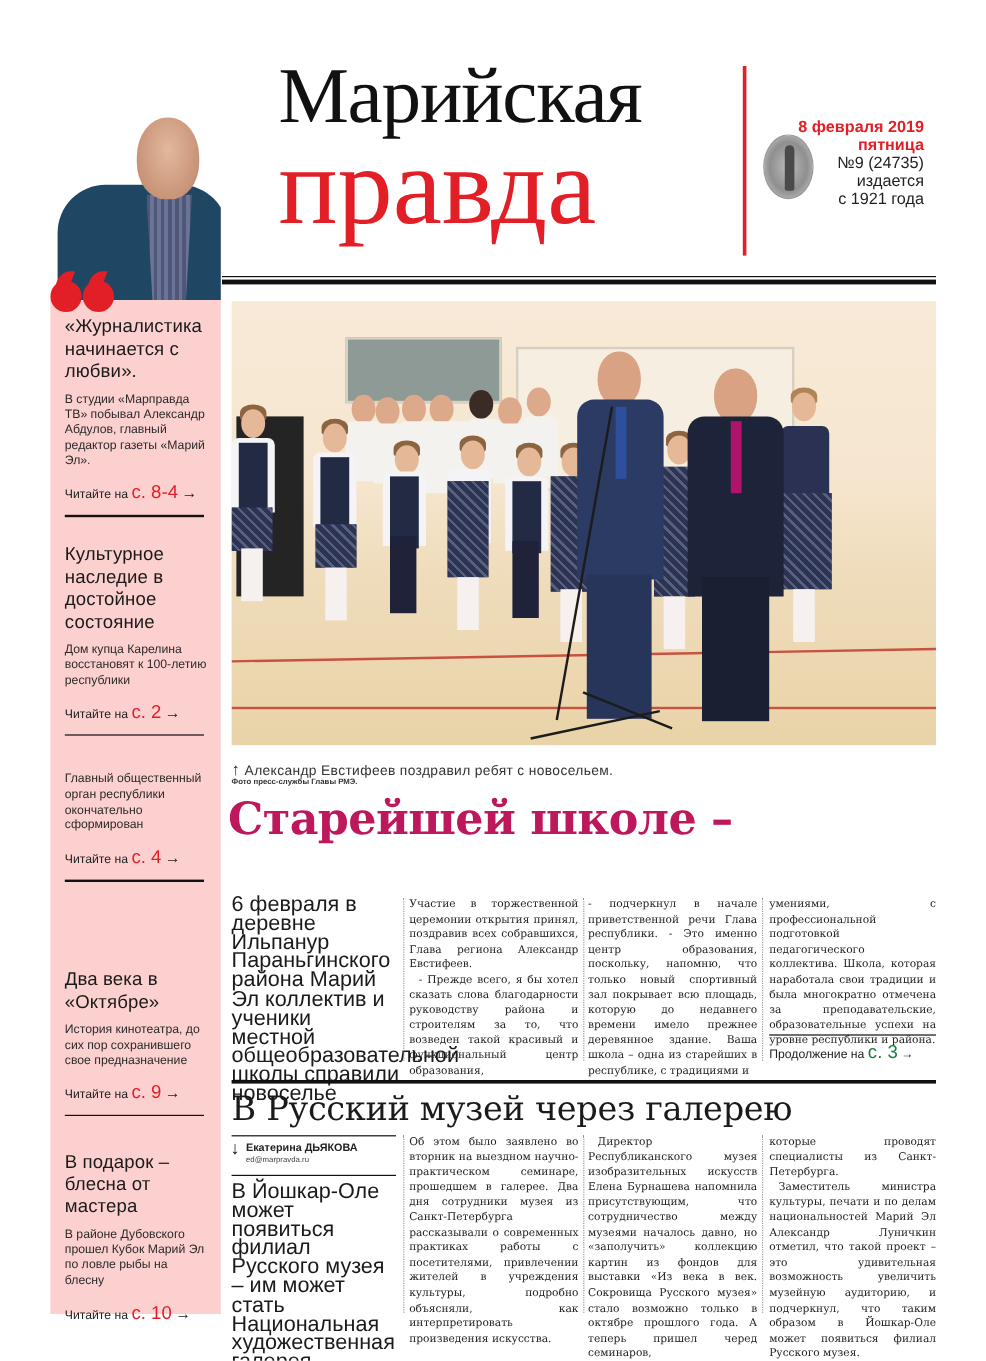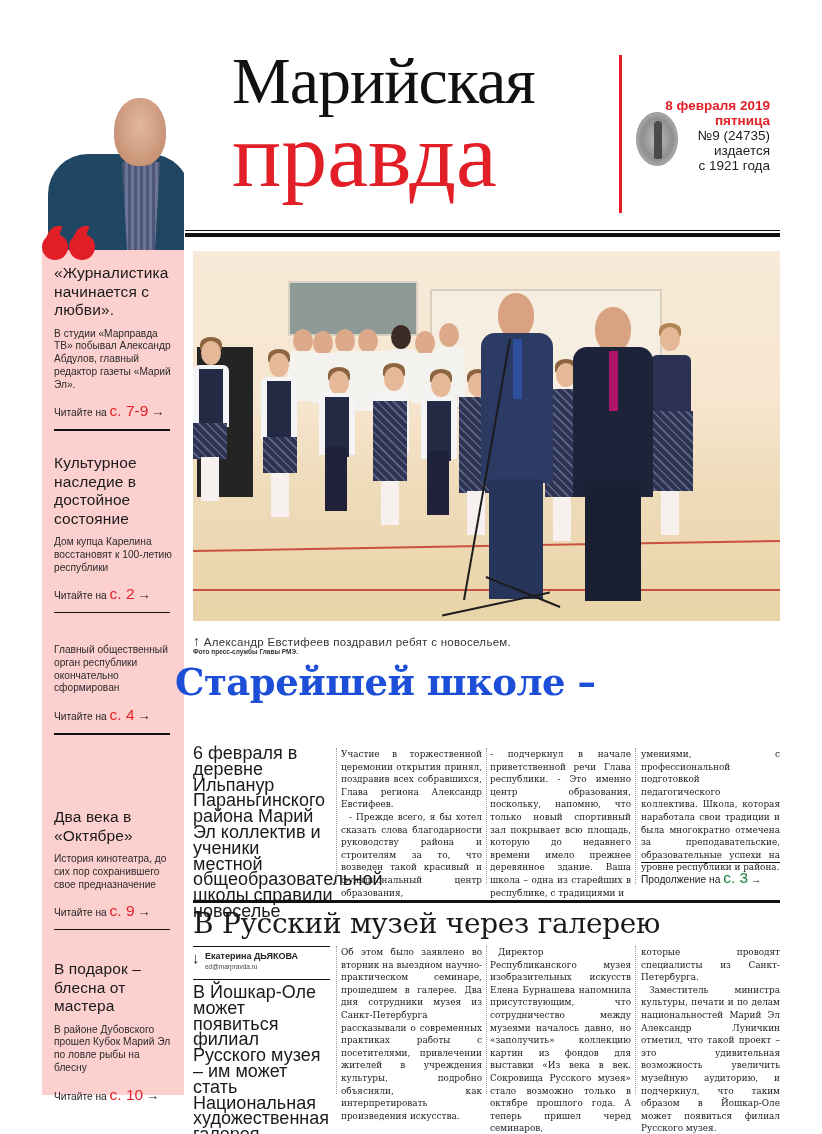--- a/index.html
+++ b/index.html
@@ -108,23 +108,23 @@
     .mic-leg1 { position: absolute; left: 248px; top: 352px; width: 110px; height: 2px; background: #1c1c1c; transform: rotate(-12deg); }
     .mic-leg2 { position: absolute; left: 290px; top: 340px; width: 80px; height: 2px; background: #1c1c1c; transform: rotate(22deg); }
 
     
     .caption { position: absolute; left: 193px; top: 633px; font-size: 11.5px; color: #333; letter-spacing: 0.3px; }
     .caption .arrow { font-size: 14px; }
     .photo-credit { position: absolute; left: 193px; top: 648px; font-size: 6.5px; font-weight: bold; color: #333; }
 
     
     .headline1 {
-      position: absolute; left: 175px; top: 660px; width: 500px;
+      position: absolute; left: 190px; top: 660px; width: 500px;
       font-family: "DejaVu Serif", "Liberation Serif", serif; font-weight: bold;
-      font-size: 37px; line-height: 45px; color: #1d4ed8; letter-spacing: -0.5px;
+      font-size: 37px; line-height: 45px; color: #be185d; letter-spacing: -0.5px;
     }
 
     
     .lead {
       position: absolute; font-family: Liberation Sans, sans-serif;
       font-size: 18px; line-height: 15.8px; color: #1a1a1a;
     }
     .col {
       position: absolute; font-family: "DejaVu Serif", "Liberation Serif", serif;
       font-size: 8.9px; line-height: 12.6px; color: #222; text-align: justify; hyphens: auto;
@@ -177,21 +177,21 @@
 
 <div class="rule-thin"></div>
 <div class="rule-thick"></div>
 
 <div class="sidebar">
 
   <div class="teaser" style="top:14px;">
     <div class="teaser-title">«Журналистика начинается с любви».</div>
     <div class="teaser-text">В студии «Марправда ТВ» побывал Александр Абдулов, главный редактор газеты «Марий Эл».</div>
     <div class="teaser-link">
-      <span>Читайте на </span><span class="page">с. 7-9</span> <span class="arrow">→</span>
+      <span>Читайте на </span><span class="page">с. 8-4</span> <span class="arrow">→</span>
     </div>
     <div class="teaser-rule"></div>
   </div>
 
   <div class="teaser" style="top:204px;">
     <div class="teaser-title">Культурное наследие в достойное состояние</div>
     <div class="teaser-text">Дом купца Карелина восстановят к 100-летию республики</div>
     <div class="teaser-link">
       <span>Читайте на </span><span class="page">с. 2</span> <span class="arrow">→</span>
     </div>

